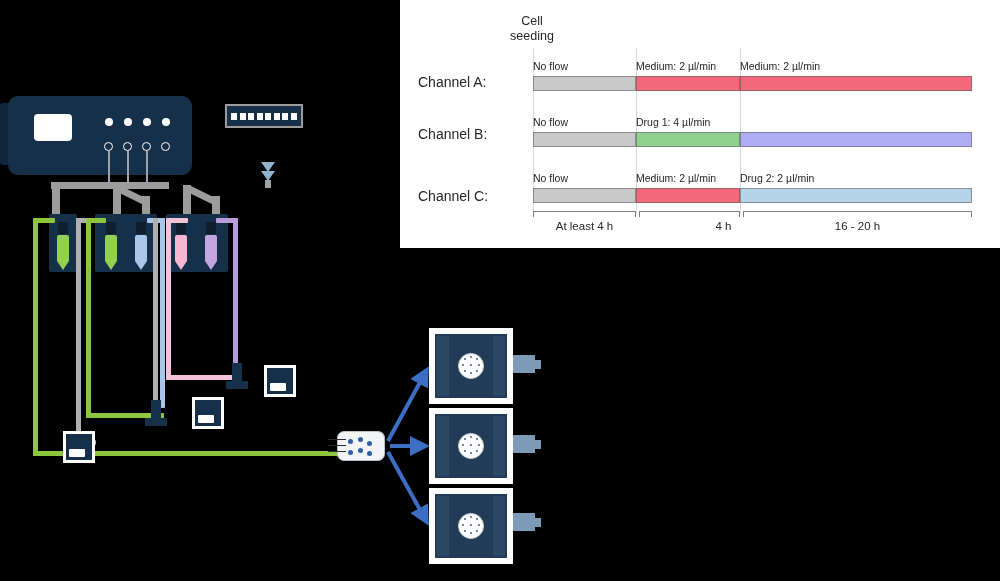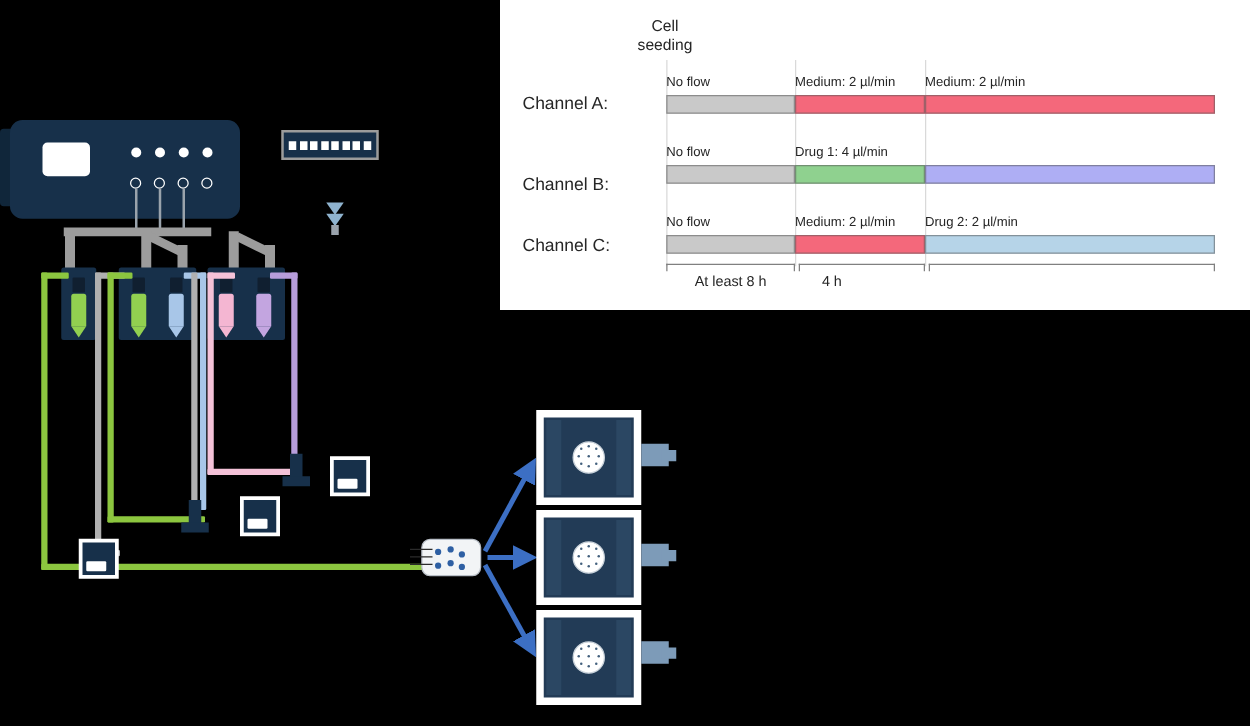--- a/index.html
+++ b/index.html
@@ -39,21 +39,21 @@
     line-height: 15px;
   }
   .channel-label {
     position: absolute;
     font-size: 14px;
     color: #262626;
     text-align: left;
     white-space: nowrap;
   }
   .chan-a-label { left: 418px; top: 74px; }
-  .chan-b-label { left: 418px; top: 139px; }
+  .chan-b-label { left: 418px; top: 126px; }
   .chan-c-label { left: 418px; top: 188px; }
 
   
   .v-divider {
     position: absolute;
     width: 1px;
     background: #d9d9d9;
   }
   .v-d1 { left: 533px; top: 48px; height: 165px; }
   .v-d2 { left: 636px; top: 48px; height: 165px; }
@@ -522,16 +522,17 @@
   <div class="bar" id="barC1" style="left: 533px; top: 188px; width: 103px; background: rgb(201, 201, 201);"></div>
   <div class="bar-label" style="left:636px; top:172px; width:104px;">Medium: 2 µl/min</div>
   <div class="bar" id="barC2" style="left: 636px; top: 188px; width: 104px; background: rgb(244, 104, 123);"></div>
   <div class="bar-label" style="left:740px; top:172px; width:232px;">Drug 2:  2 µl/min</div>
   <div class="bar" id="barC3" style="left: 740px; top: 188px; width: 232px; background: rgb(182, 212, 232);"></div>
 
   <div class="bracket" style="left:533px; top:211px; width:103px;"></div>
   <div class="bracket" style="left:639px; top:211px; width:101px;"></div>
   <div class="bracket" style="left:743px; top:211px; width:229px;"></div>
 
-  <div class="duration-label" style="left:533px; top:220px; width:103px;">At least 8 h</div>
-  <div class="duration-label" style="left:615px; top:220px; width:101px;">4 h</div>
+  <div class="duration-label" style="left:533px; top:220px; width:103px;">At least 4 h</div>
+  <div class="duration-label" style="left:673px; top:220px; width:101px;">4 h</div>
+  <div class="duration-label" style="left:743px; top:220px; width:229px;">16 - 20 h</div>
 
 </div>
 
 </body></html>

